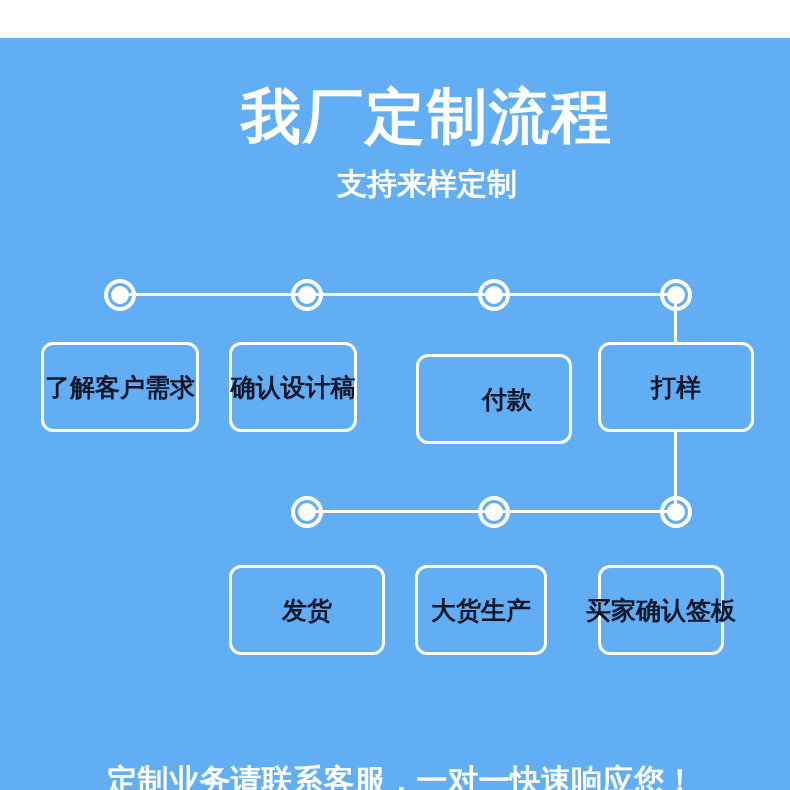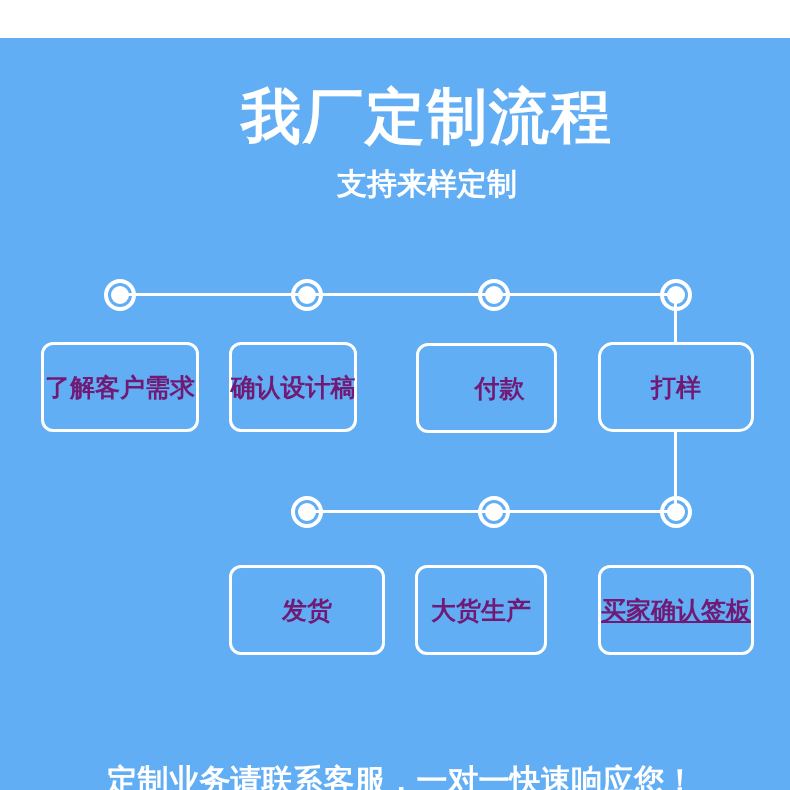--- a/index.html
+++ b/index.html
@@ -66,33 +66,33 @@
   .n7 { left: 660px; top: 458px; }
   .stepbox {
     position: absolute;
     box-sizing: border-box;
     height: 90px;
     border: 3px solid #ffffff;
     border-radius: 12px;
     display: flex;
     align-items: center;
     justify-content: center;
-    color: #701a75;
+    color: #0f172a;
     font-size: 25px;
     font-weight: bold;
     line-height: 1;
     white-space: nowrap;
   }
   .b1 { left: 41px;  top: 304px; width: 158px; }
   .b2 { left: 229px; top: 304px; width: 128px; }
-  .b3 { left: 416px; top: 305px; width: 141px; padding-left: 26px; }
-  .b4 { left: 598px; top: 304px; width: 156px; border-radius: 15px; }
+  .b3 { left: 416px; top: 316px; width: 156px; padding-left: 26px; }
+  .b4 { left: 598px; top: 304px; width: 156px; }
   .b5 { left: 229px; top: 527px; width: 156px; }
   .b6 { left: 415px; top: 527px; width: 132px; }
-  .b7 { left: 598px; top: 527px; width: 156px; text-decoration: underline; }
+  .b7 { left: 598px; top: 527px; width: 126px; }
   .footer {
     position: absolute;
     top: 726px; left: 0; right: 0;
     transform: translateX(6px);
     text-align: center;
     color: #ffffff;
     font-size: 31px;
     font-weight: bold;
     line-height: 1.1;
     white-space: nowrap;

